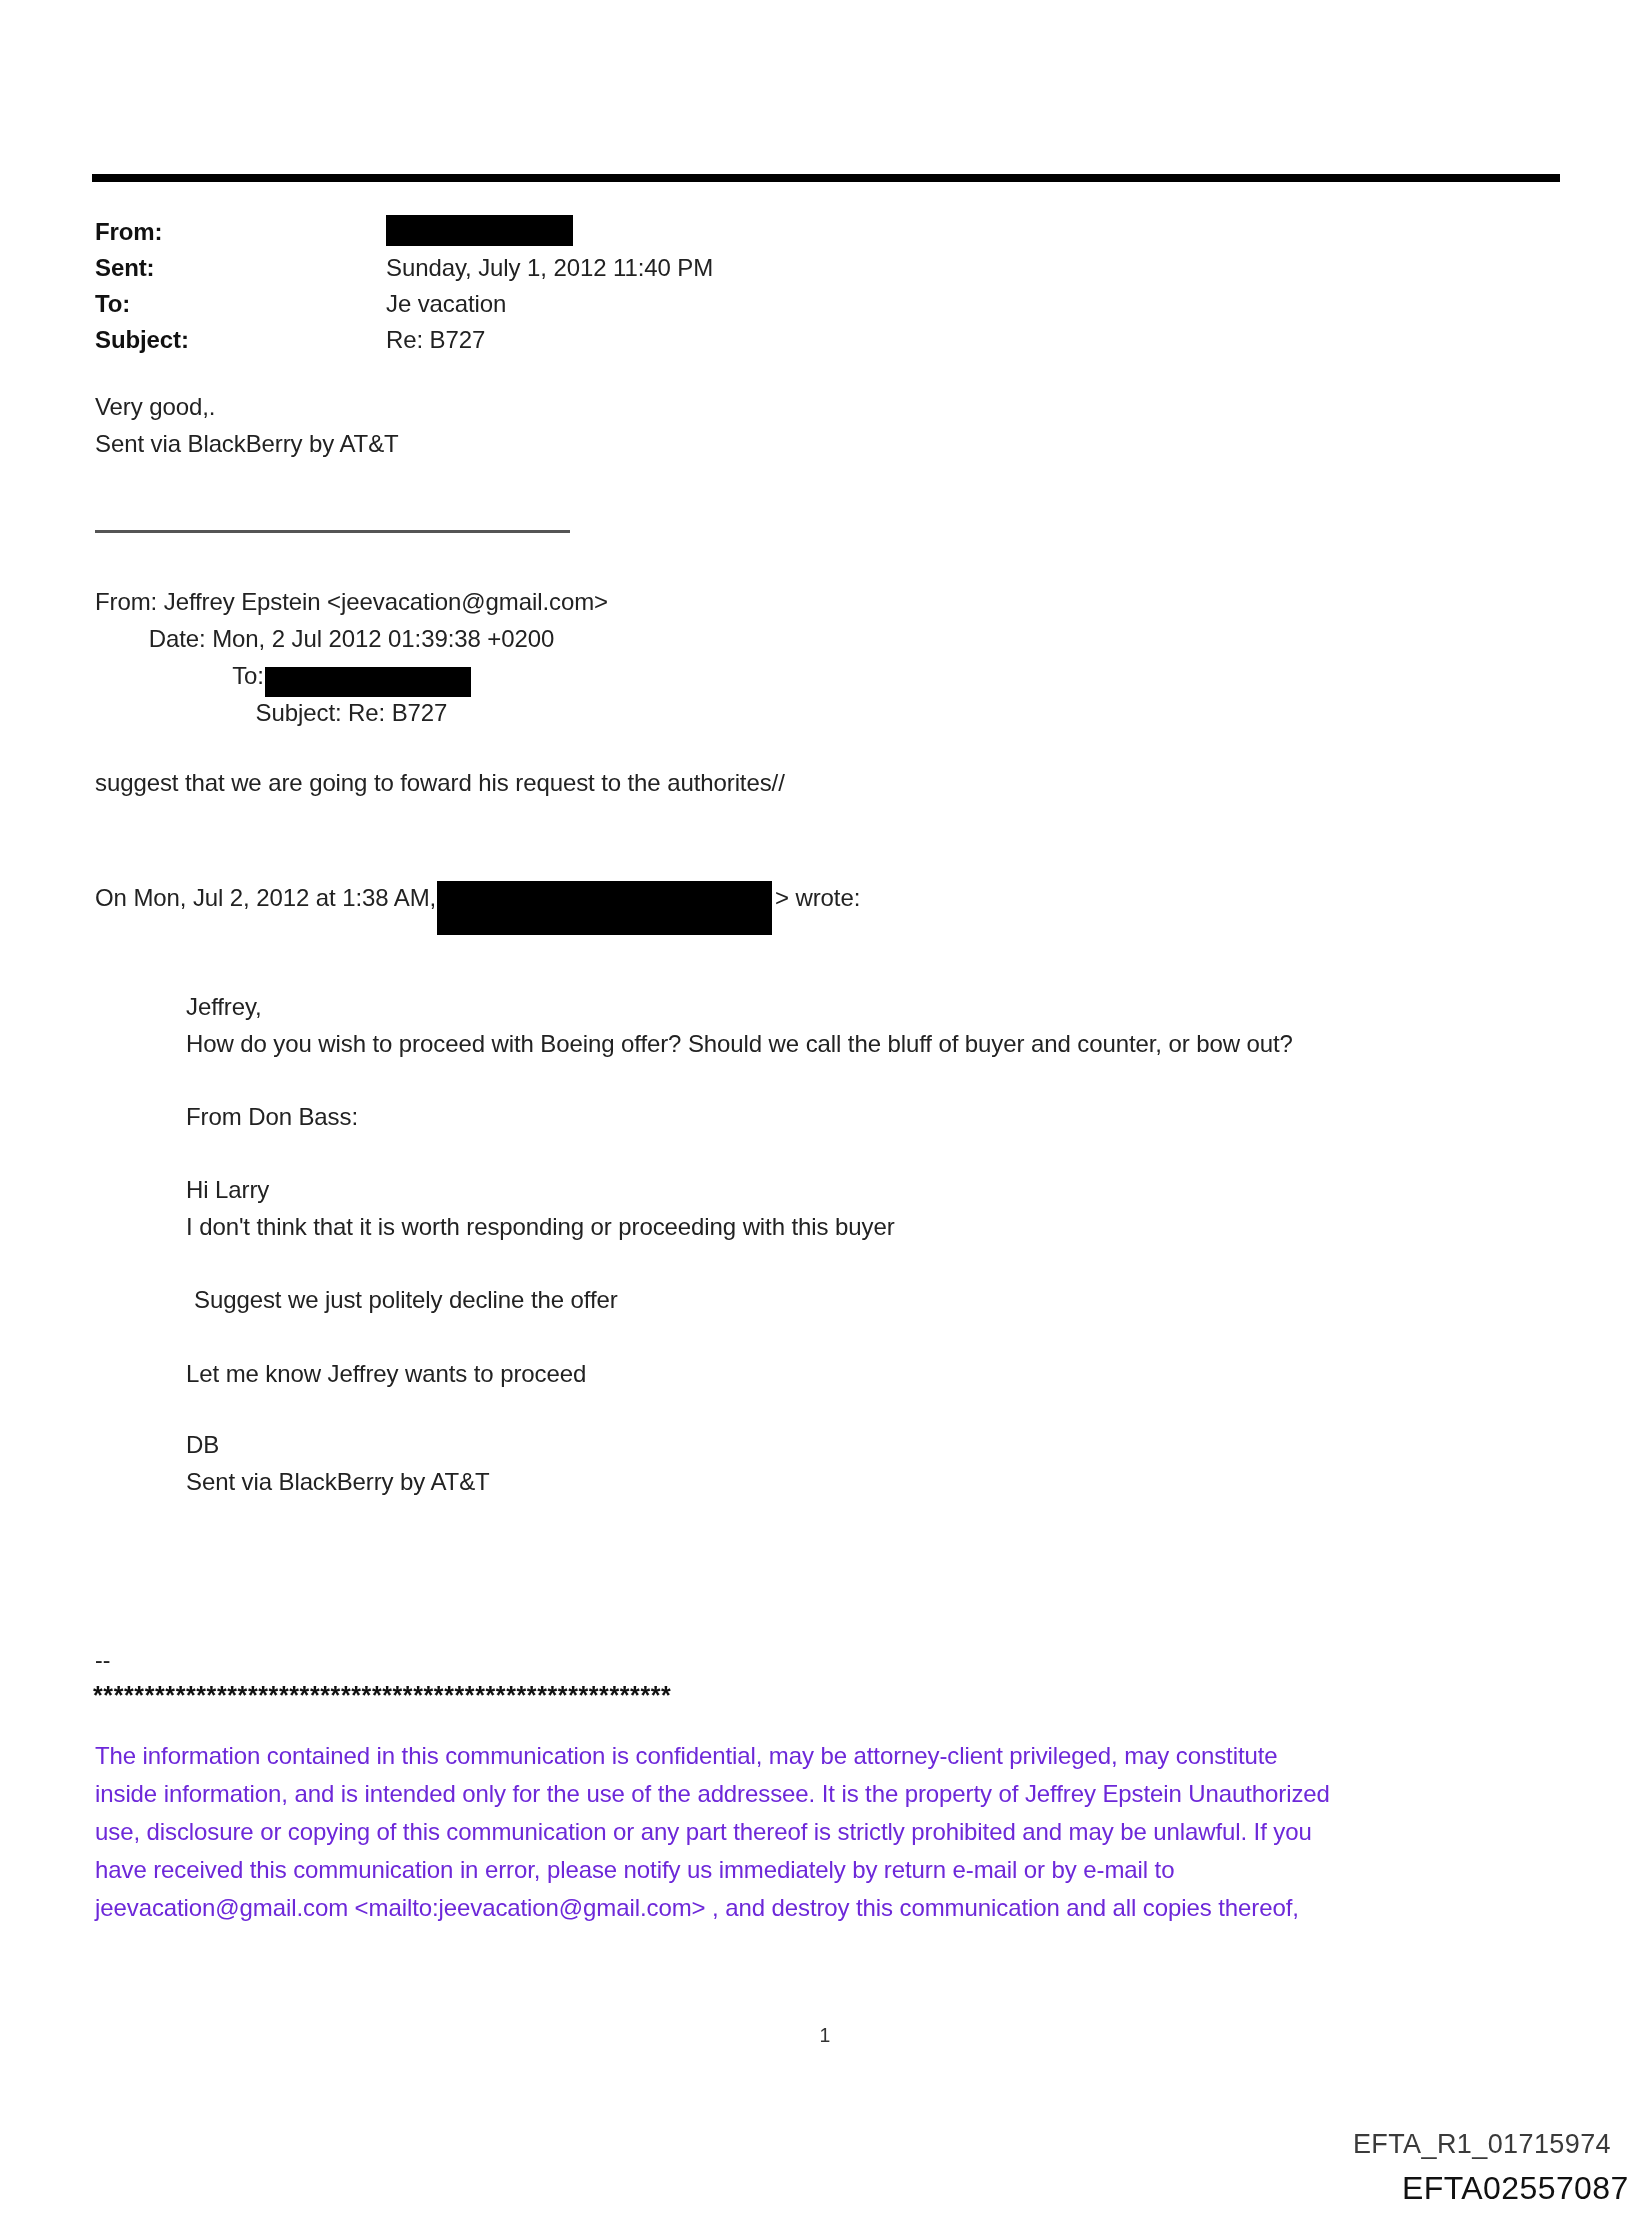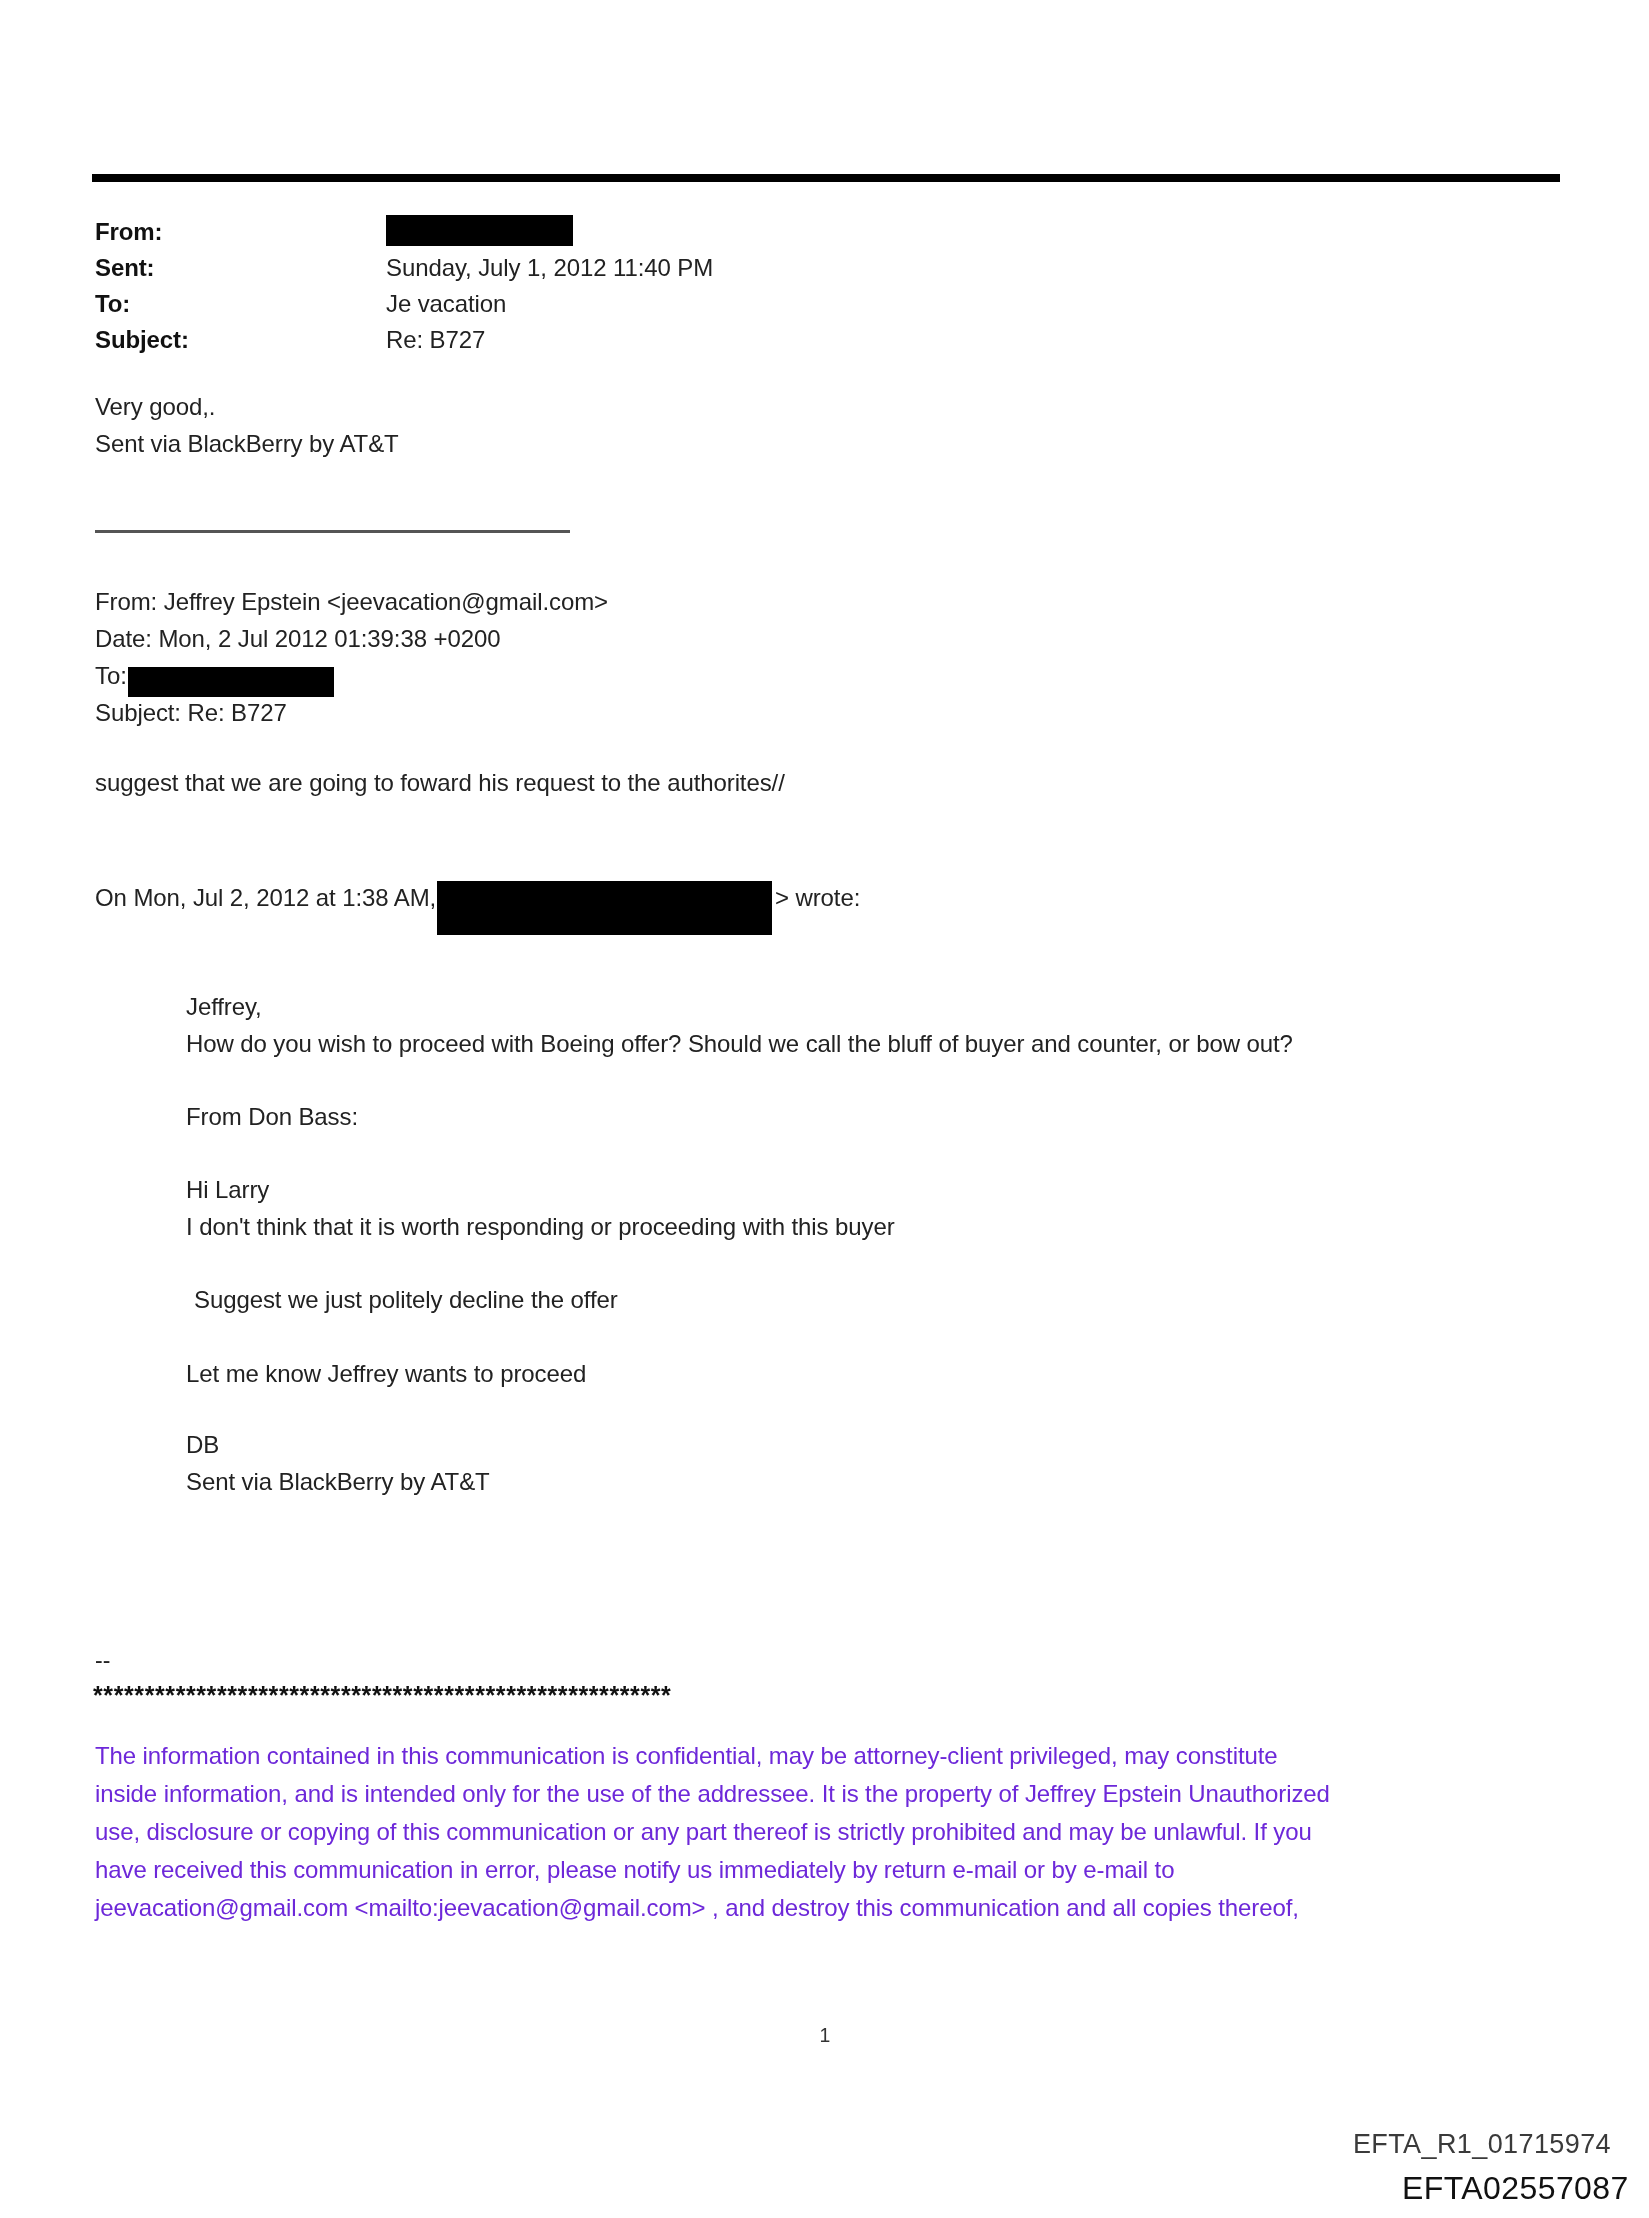--- a/index.html
+++ b/index.html
@@ -222,21 +222,21 @@
 
   </div>
 
   <div class="blk" style="top:388px;">
     <div>Very good,.</div>
     <div>Sent via BlackBerry by AT&amp;T</div>
   </div>
 
   <div class="thin-rule"></div>
 
-  <div class="blk" style="top:583px;">
+  <div class="blk" style="top:583px;text-align:center;">
     <div>From: Jeffrey Epstein &lt;jeevacation@gmail.com&gt;</div>
     <div>Date: Mon, 2 Jul 2012 01:39:38 +0200</div>
     <div><span>To:</span><span class="redact redact-to-inner"></span></div>
     <div>Subject: Re: B727</div>
   </div>
 
   <div class="body-text" style="left:95px; top:764px;">suggest that we are going to foward his request to the authorites//</div>
 
   <div class="body-text" style="left:95px; top:873px;">
     <span>On Mon, Jul 2, 2012 at 1:38 AM,</span><span class="redact redact-wrote"></span><span>&gt; wrote:</span>

